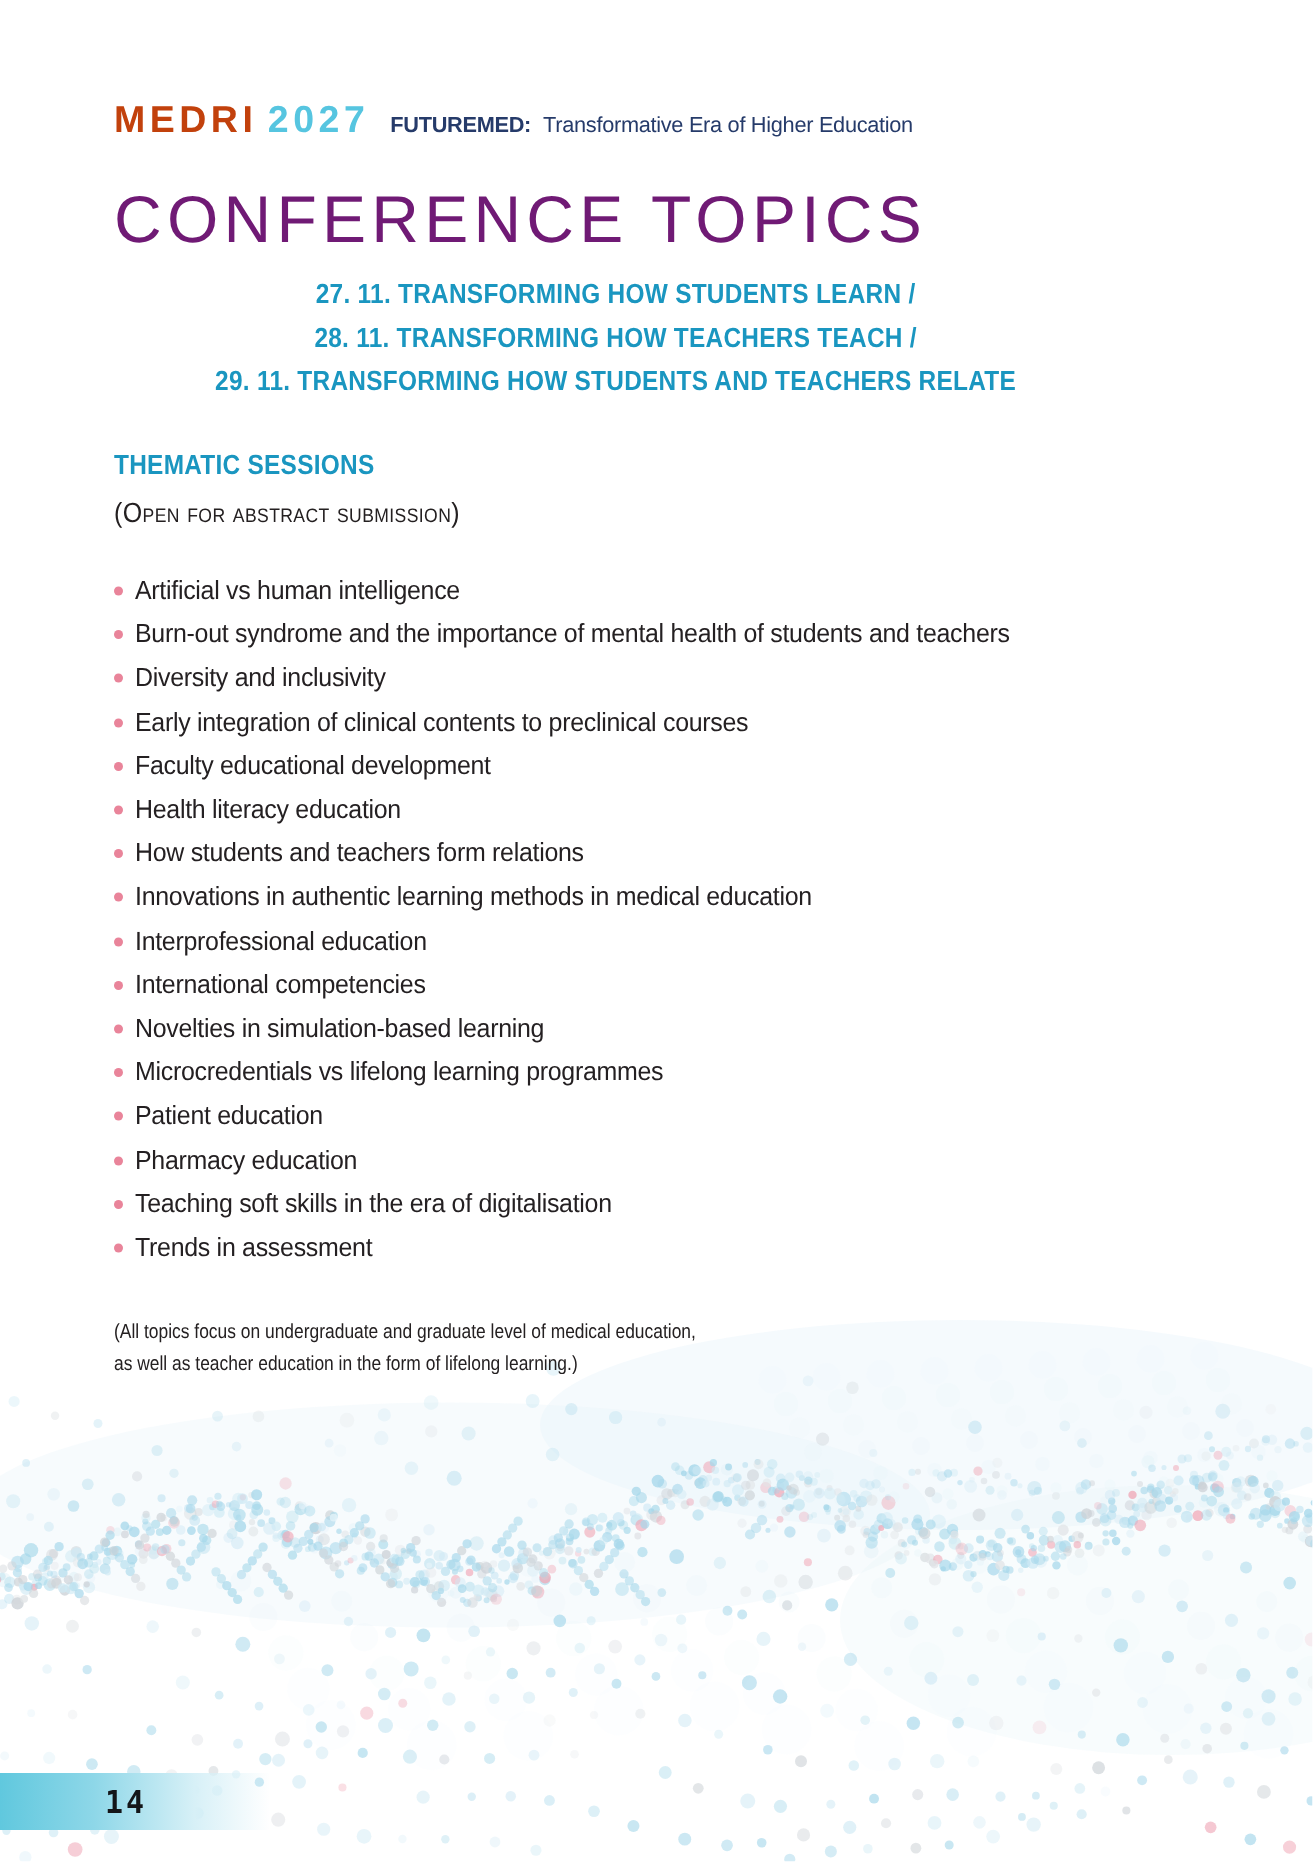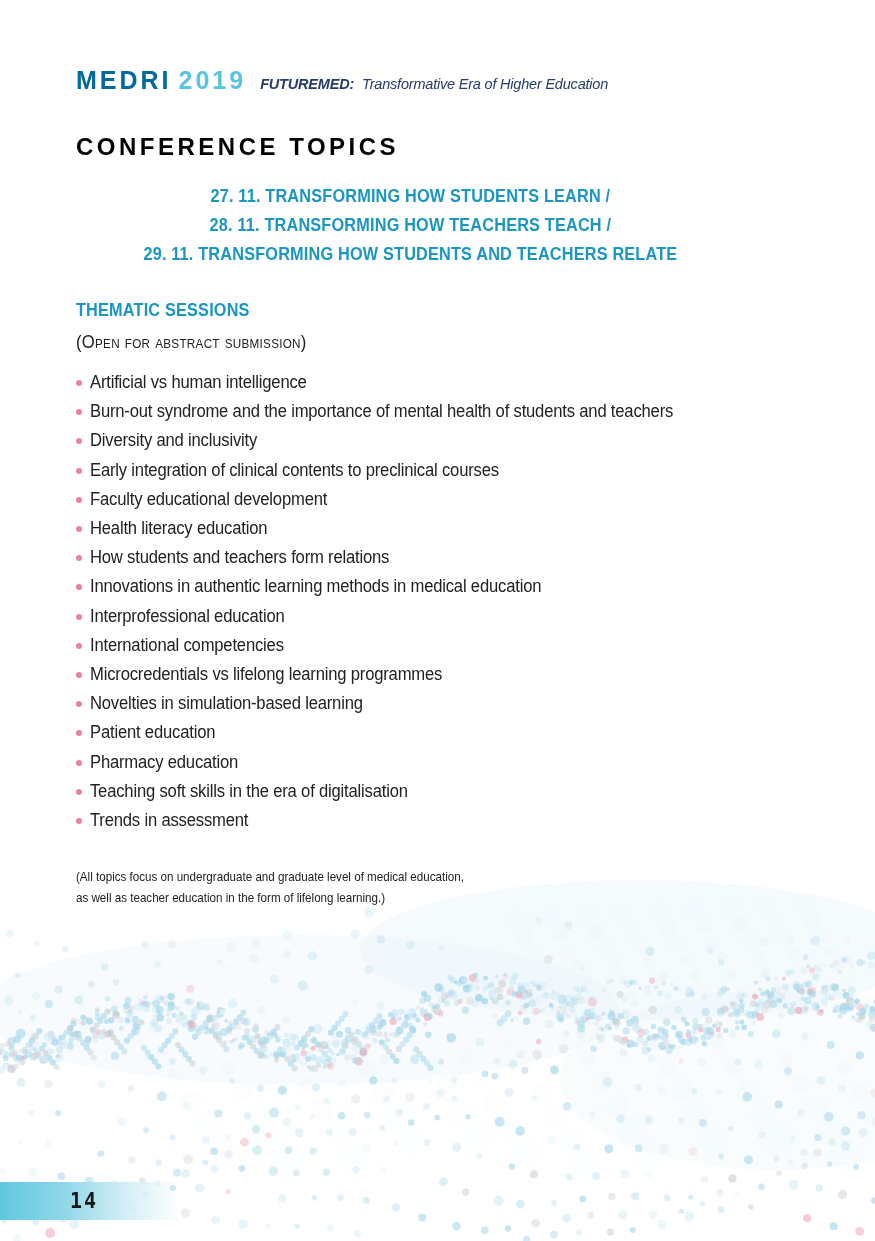--- a/index.html
+++ b/index.html
@@ -4,34 +4,34 @@
 <style>
   html,body{margin:0;padding:0;background:#ffffff;}
   body{width:875px;height:1241px;font-family:"Liberation Sans",sans-serif;-webkit-font-smoothing:antialiased;}
   .page{position:relative;width:875px;height:1241px;overflow:hidden;background:#ffffff;}
 
   
   #decor{position:absolute;left:0;top:0;width:875px;height:1241px;z-index:0;pointer-events:none;}
 
   
   .header{position:absolute;left:76px;top:66px;z-index:1;display:flex;align-items:baseline;white-space:nowrap;}
-  .logo-medri{font-size:25px;font-weight:700;letter-spacing:3px;color:#0369a1;}
+  .logo-medri{font-size:25px;font-weight:700;letter-spacing:3px;color:#c2410c;}
   .logo-year{font-size:25px;font-weight:700;letter-spacing:3px;color:#56c5e0;margin-left:7px;}
-  .tagline{margin-left:14px;font-size:14.5px;color:#263b6a;font-style:italic;}
+  .tagline{margin-left:14px;font-size:14.5px;color:#263b6a;}
   .tagline-bold{font-weight:800;letter-spacing:-0.2px;}
   .tagline-rest{font-weight:400;margin-left:4px;letter-spacing:-0.2px;}
 
   
   .main{position:absolute;left:76px;top:126px;width:760px;z-index:1;}
-  .page-title{margin:0;font-size:24px;font-weight:700;letter-spacing:3.5px;color:#000000;line-height:42px;}
+  .page-title{margin:0;font-size:44px;font-weight:400;letter-spacing:3.5px;color:#701a75;line-height:42px;}
   .dates{margin-top:13px;text-align:center;}
   .date-line{display:block;font-size:18.5px;font-weight:700;color:#1a96c0;line-height:29px;letter-spacing:0.2px;transform:scaleX(.88);transform-origin:0 50%;white-space:nowrap;}
   .section-heading{margin:27px 0 0 0;font-size:18.5px;font-weight:700;color:#1a96c0;line-height:29px;letter-spacing:0.2px;transform:scaleX(.88);transform-origin:0 50%;}
   .section-subheading{margin-top:3px;font-size:18.5px;font-variant:small-caps;font-weight:500;color:#242021;line-height:29px;letter-spacing:0.3px;transform:scaleX(.9);transform-origin:0 50%;}
-  .topics{list-style:none;margin:12px 0 0 0;padding:0;text-align:center;}
+  .topics{list-style:none;margin:23px 0 0 0;padding:0;text-align:center;}
   .topics li{display:flex;align-items:center;height:29.2px;}
   .dot{flex:none;width:6px;height:6px;border-radius:50%;background:#e9849a;margin-right:8px;margin-top:1px;}
   .topic-text{display:inline-block;font-size:17.5px;color:#242022;letter-spacing:-0.2px;transform:scaleX(.95);transform-origin:0 55%;white-space:nowrap;}
   .footnote{margin-top:32px;font-size:13.5px;color:#242021;line-height:20.5px;}
   .footnote div{transform:scaleX(.86);transform-origin:0 50%;white-space:nowrap;letter-spacing:0;}
 
   
   .page-bar{position:absolute;left:0;top:1182px;width:180px;height:38px;z-index:2;display:flex;align-items:center;box-sizing:border-box;padding-left:70px;background:linear-gradient(90deg,#60c8de 0%,#8ed7e8 35%,#d7f0f7 72%,rgba(255,255,255,0) 100%);}
   .page-num{font-family:"DejaVu Sans Mono",monospace;font-size:20px;font-weight:700;letter-spacing:2px;color:#141619;transform:scaleY(1.05);}
 </style>
@@ -1356,21 +1356,21 @@
       <circle cx="815.7" cy="1107.9" r="11.8" fill="#e3f2f9" opacity="0.11"></circle>
       <circle cx="830.7" cy="1131.9" r="14.2" fill="#e3f2f9" opacity="0.08"></circle>
       <circle cx="845.7" cy="1155.9" r="16.6" fill="#e3f2f9" opacity="0.06"></circle>
       <circle cx="844.5" cy="1067.8" r="7.0" fill="#e3f2f9" opacity="0.16"></circle>
       <circle cx="859.5" cy="1091.8" r="9.4" fill="#e3f2f9" opacity="0.14"></circle>
       <circle cx="874.5" cy="1115.8" r="11.8" fill="#e3f2f9" opacity="0.11"></circle>
     </svg>
 
   <header class="header">
     <span class="logo-medri">MEDRI</span>
-    <span class="logo-year">2019</span>
+    <span class="logo-year">2027</span>
     <span class="tagline">
       <span class="tagline-bold">FUTUREMED:</span>
       <span class="tagline-rest">Transformative Era of Higher Education</span>
     </span>
   </header>
 
   <main class="main">
     <h1 class="page-title">CONFERENCE TOPICS</h1>
 
     <div class="dates">
@@ -1418,25 +1418,25 @@
       <li>
           <span class="dot"></span>
           <span class="topic-text">Interprofessional education</span>
         </li>
       <li>
           <span class="dot"></span>
           <span class="topic-text">International competencies</span>
         </li>
       <li>
           <span class="dot"></span>
+          <span class="topic-text">Novelties in simulation-based learning</span>
+        </li>
+      <li>
+          <span class="dot"></span>
           <span class="topic-text">Microcredentials vs lifelong learning programmes</span>
-        </li>
-      <li>
-          <span class="dot"></span>
-          <span class="topic-text">Novelties in simulation-based learning</span>
         </li>
       <li>
           <span class="dot"></span>
           <span class="topic-text">Patient education</span>
         </li>
       <li>
           <span class="dot"></span>
           <span class="topic-text">Pharmacy education</span>
         </li>
       <li>

